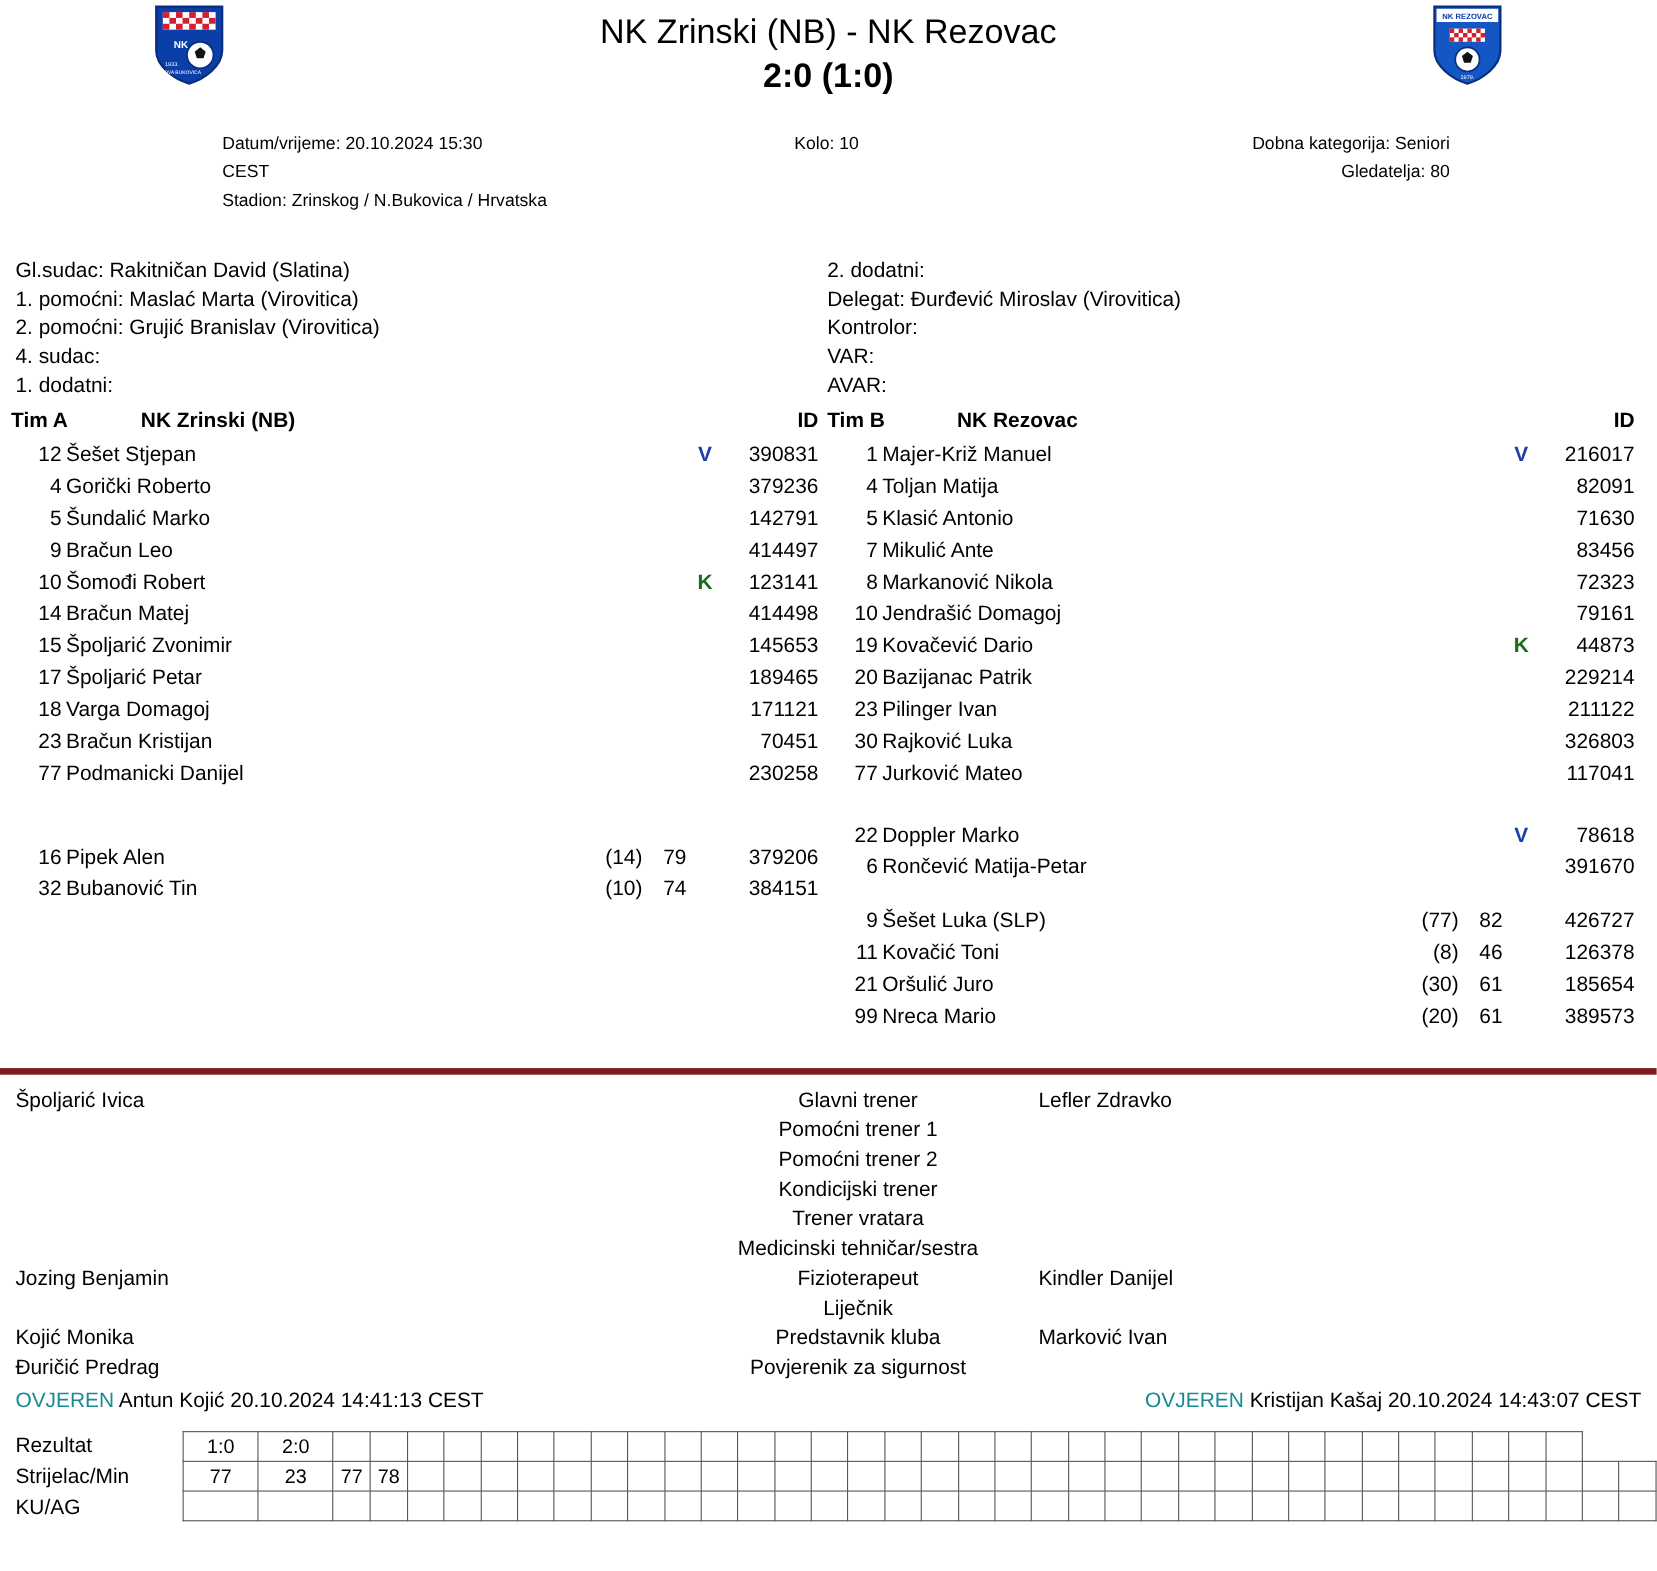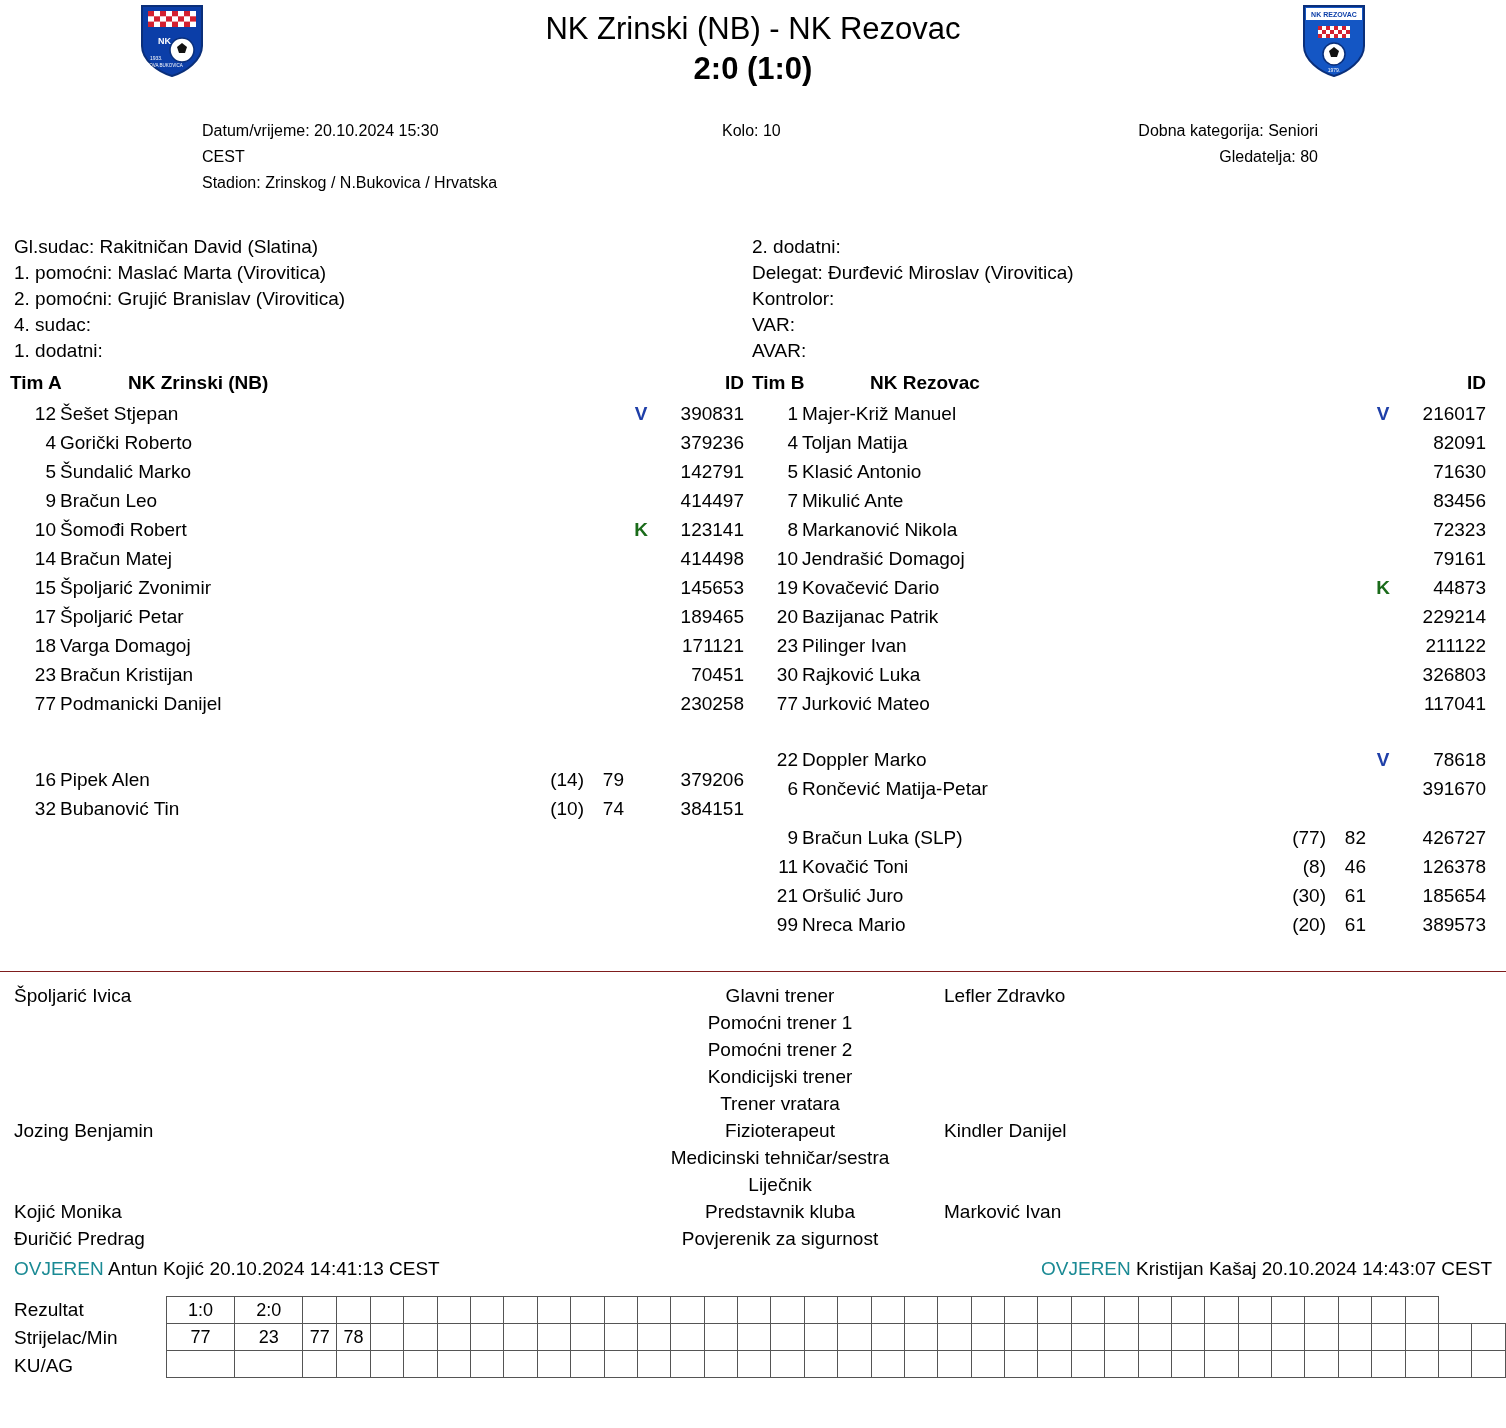--- a/index.html
+++ b/index.html
@@ -160,21 +160,21 @@
   .p-id {
     width: 86px;
     text-align: right;
   }
   .spacer-row { height: 27px; }
 
   
   .staff-wrap {
     position: relative;
     margin-top: 14px;
-    border-top: 1px solid #7f1d1d;
+    border-top: 6px solid #7f1d1d;
     padding-top: 10px;
   }
   .staff-row {
     display: flex;
     font-size: 19px;
     line-height: 27px;
     height: 27px;
   }
   .staff-a {
     width: 664px;
@@ -567,21 +567,21 @@
           <div class="player-row">
             <span class="p-num">6</span>
             <span class="p-name">Rončević Matija-Petar</span>
             <span class="p-sub"></span>
             <span class="p-min"></span>
             <span class="p-cap"></span>
             <span class="p-id">391670</span>
           </div>
           <div class="player-row">
             <span class="p-num">9</span>
-            <span class="p-name">Bračun Luka (SLP)</span>
+            <span class="p-name">Šešet Luka (SLP)</span>
             <span class="p-sub">(77)</span>
             <span class="p-min">82</span>
             <span class="p-cap"></span>
             <span class="p-id">426727</span>
           </div>
           <div class="player-row">
             <span class="p-num">11</span>
             <span class="p-name">Kovačić Toni</span>
             <span class="p-sub">(8)</span>
             <span class="p-min">46</span>
@@ -629,28 +629,28 @@
           <div class="staff-a"></div>
           <div class="staff-role">Kondicijski trener</div>
           <div class="staff-b"></div>
         </div>
         <div class="staff-row">
           <div class="staff-a"></div>
           <div class="staff-role">Trener vratara</div>
           <div class="staff-b"></div>
         </div>
         <div class="staff-row">
+          <div class="staff-a"></div>
+          <div class="staff-role">Medicinski tehničar/sestra</div>
+          <div class="staff-b"></div>
+        </div>
+        <div class="staff-row">
           <div class="staff-a">Jozing Benjamin</div>
           <div class="staff-role">Fizioterapeut</div>
           <div class="staff-b">Kindler Danijel</div>
-        </div>
-        <div class="staff-row">
-          <div class="staff-a"></div>
-          <div class="staff-role">Medicinski tehničar/sestra</div>
-          <div class="staff-b"></div>
         </div>
         <div class="staff-row">
           <div class="staff-a"></div>
           <div class="staff-role">Liječnik</div>
           <div class="staff-b"></div>
         </div>
         <div class="staff-row">
           <div class="staff-a">Kojić Monika</div>
           <div class="staff-role">Predstavnik kluba</div>
           <div class="staff-b">Marković Ivan</div>

